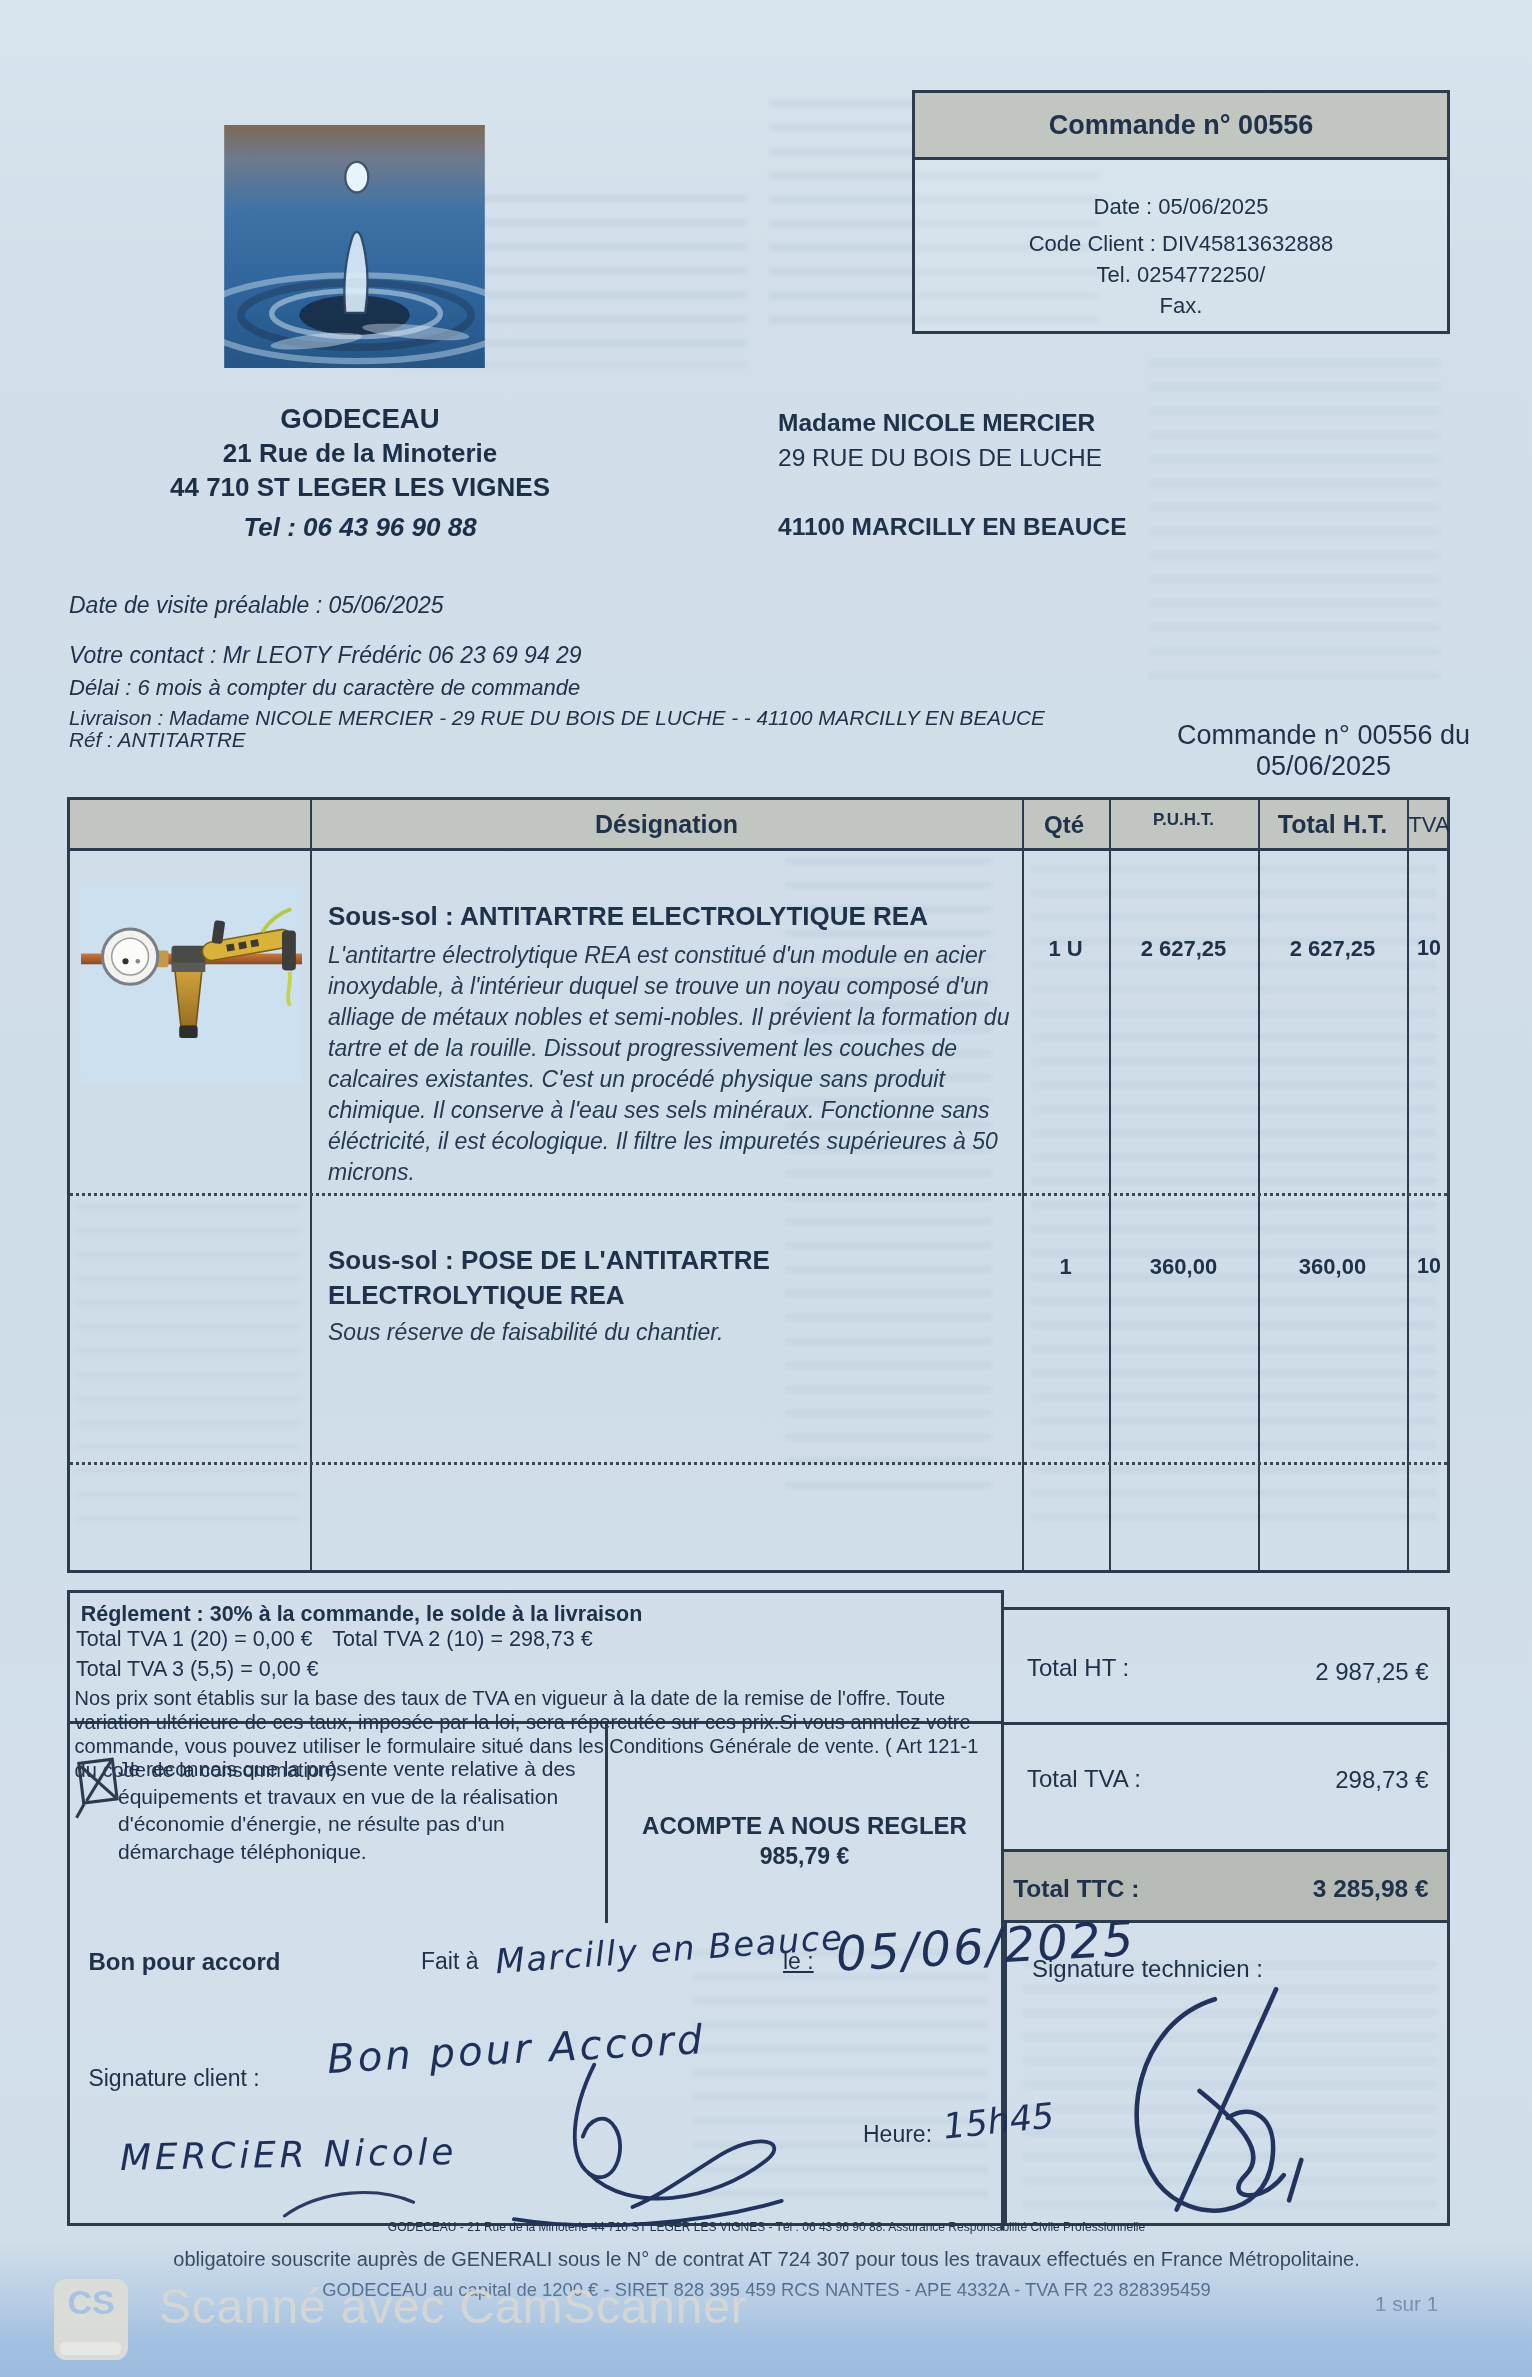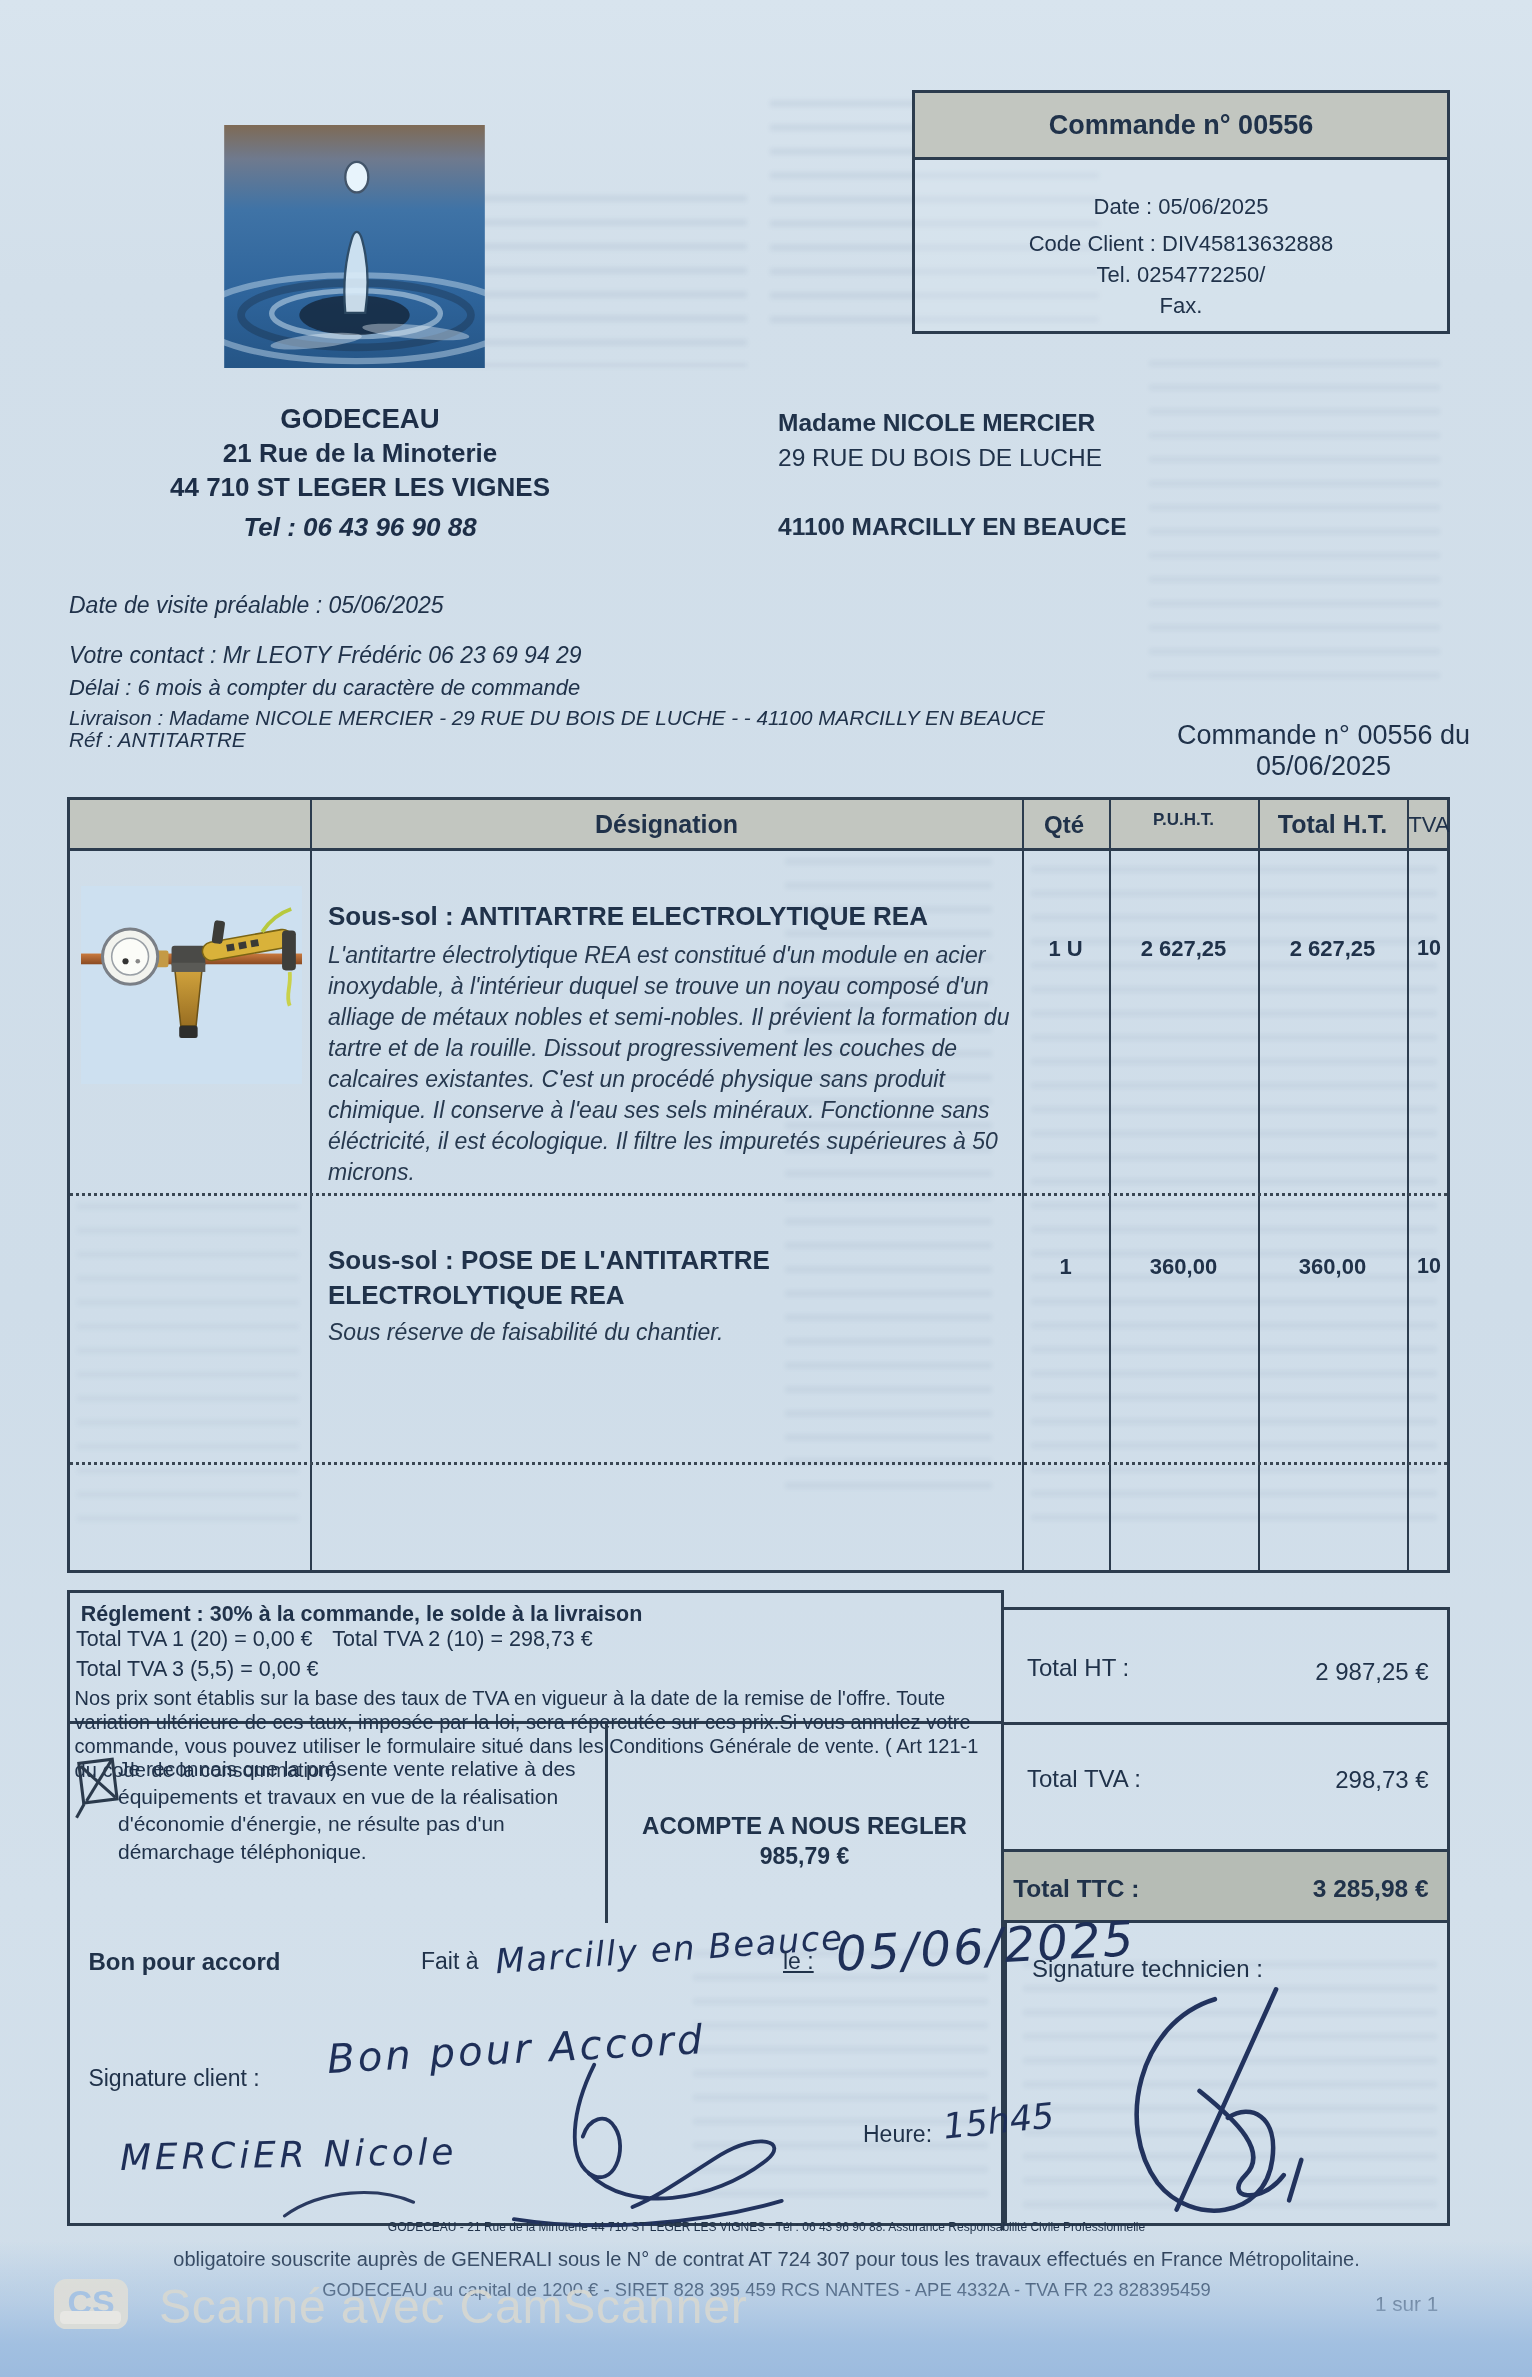--- a/index.html
+++ b/index.html
@@ -263,21 +263,21 @@
 
   <div class="abs ctr" style="left:77px;top:2220px;width:1379px;font-size:12px;">GODECEAU - 21 Rue de la Minoterie 44 710 ST LEGER LES VIGNES - Tél : 06 43 96 90 88. Assurance Responsabilité Civile Professionnelle</div>
   <div class="abs ctr" style="left:77px;top:2248px;width:1379px;font-size:20px;">obligatoire souscrite auprès de GENERALI sous le N° de contrat AT 724 307 pour tous les travaux effectués en France Métropolitaine.</div>
   <div class="abs ctr" style="left:77px;top:2279px;width:1379px;font-size:18.4px;">GODECEAU au capital de 1200 € - SIRET 828 395 459 RCS NANTES - APE 4332A - TVA FR 23 828395459</div>
 
   <div class="abs" style="left:1375px;top:2292px;font-size:20.7px;color:#3c4c60;">1 sur 1</div>
 
   <div class="abs" style="left:0;top:2241px;width:1532px;height:136px;background:linear-gradient(180deg, rgba(162,192,225,0) 0%, rgba(162,192,225,.55) 45%, #a2c0e1 75%, #9cbbde 100%);"></div>
 
   <div class="abs" style="left:54px;top:2279px;display:flex;align-items:flex-start;">
-    <div style="width:74px;height:50px;background:#deded8;border-radius:12.3px;opacity:.92;position:relative;">
+    <div style="width:74px;height:81px;background:#deded8;border-radius:12.3px;opacity:.92;position:relative;">
       <div class="ctr b" style="font-size:34px;color:#a6c3e3;line-height:46px;">CS</div>
       <div style="position:absolute;left:6.1px;bottom:4.6px;width:61px;height:13.8px;background:#eceae4;border-radius:4.6px;"></div>
     </div>
     <div style="margin-left:31px;font-size:48px;color:#d7d8d2;opacity:.9;letter-spacing:0.8px;white-space:nowrap;">Scanné avec CamScanner</div>
   </div>
 
 </div>
 
 
 </body></html>

